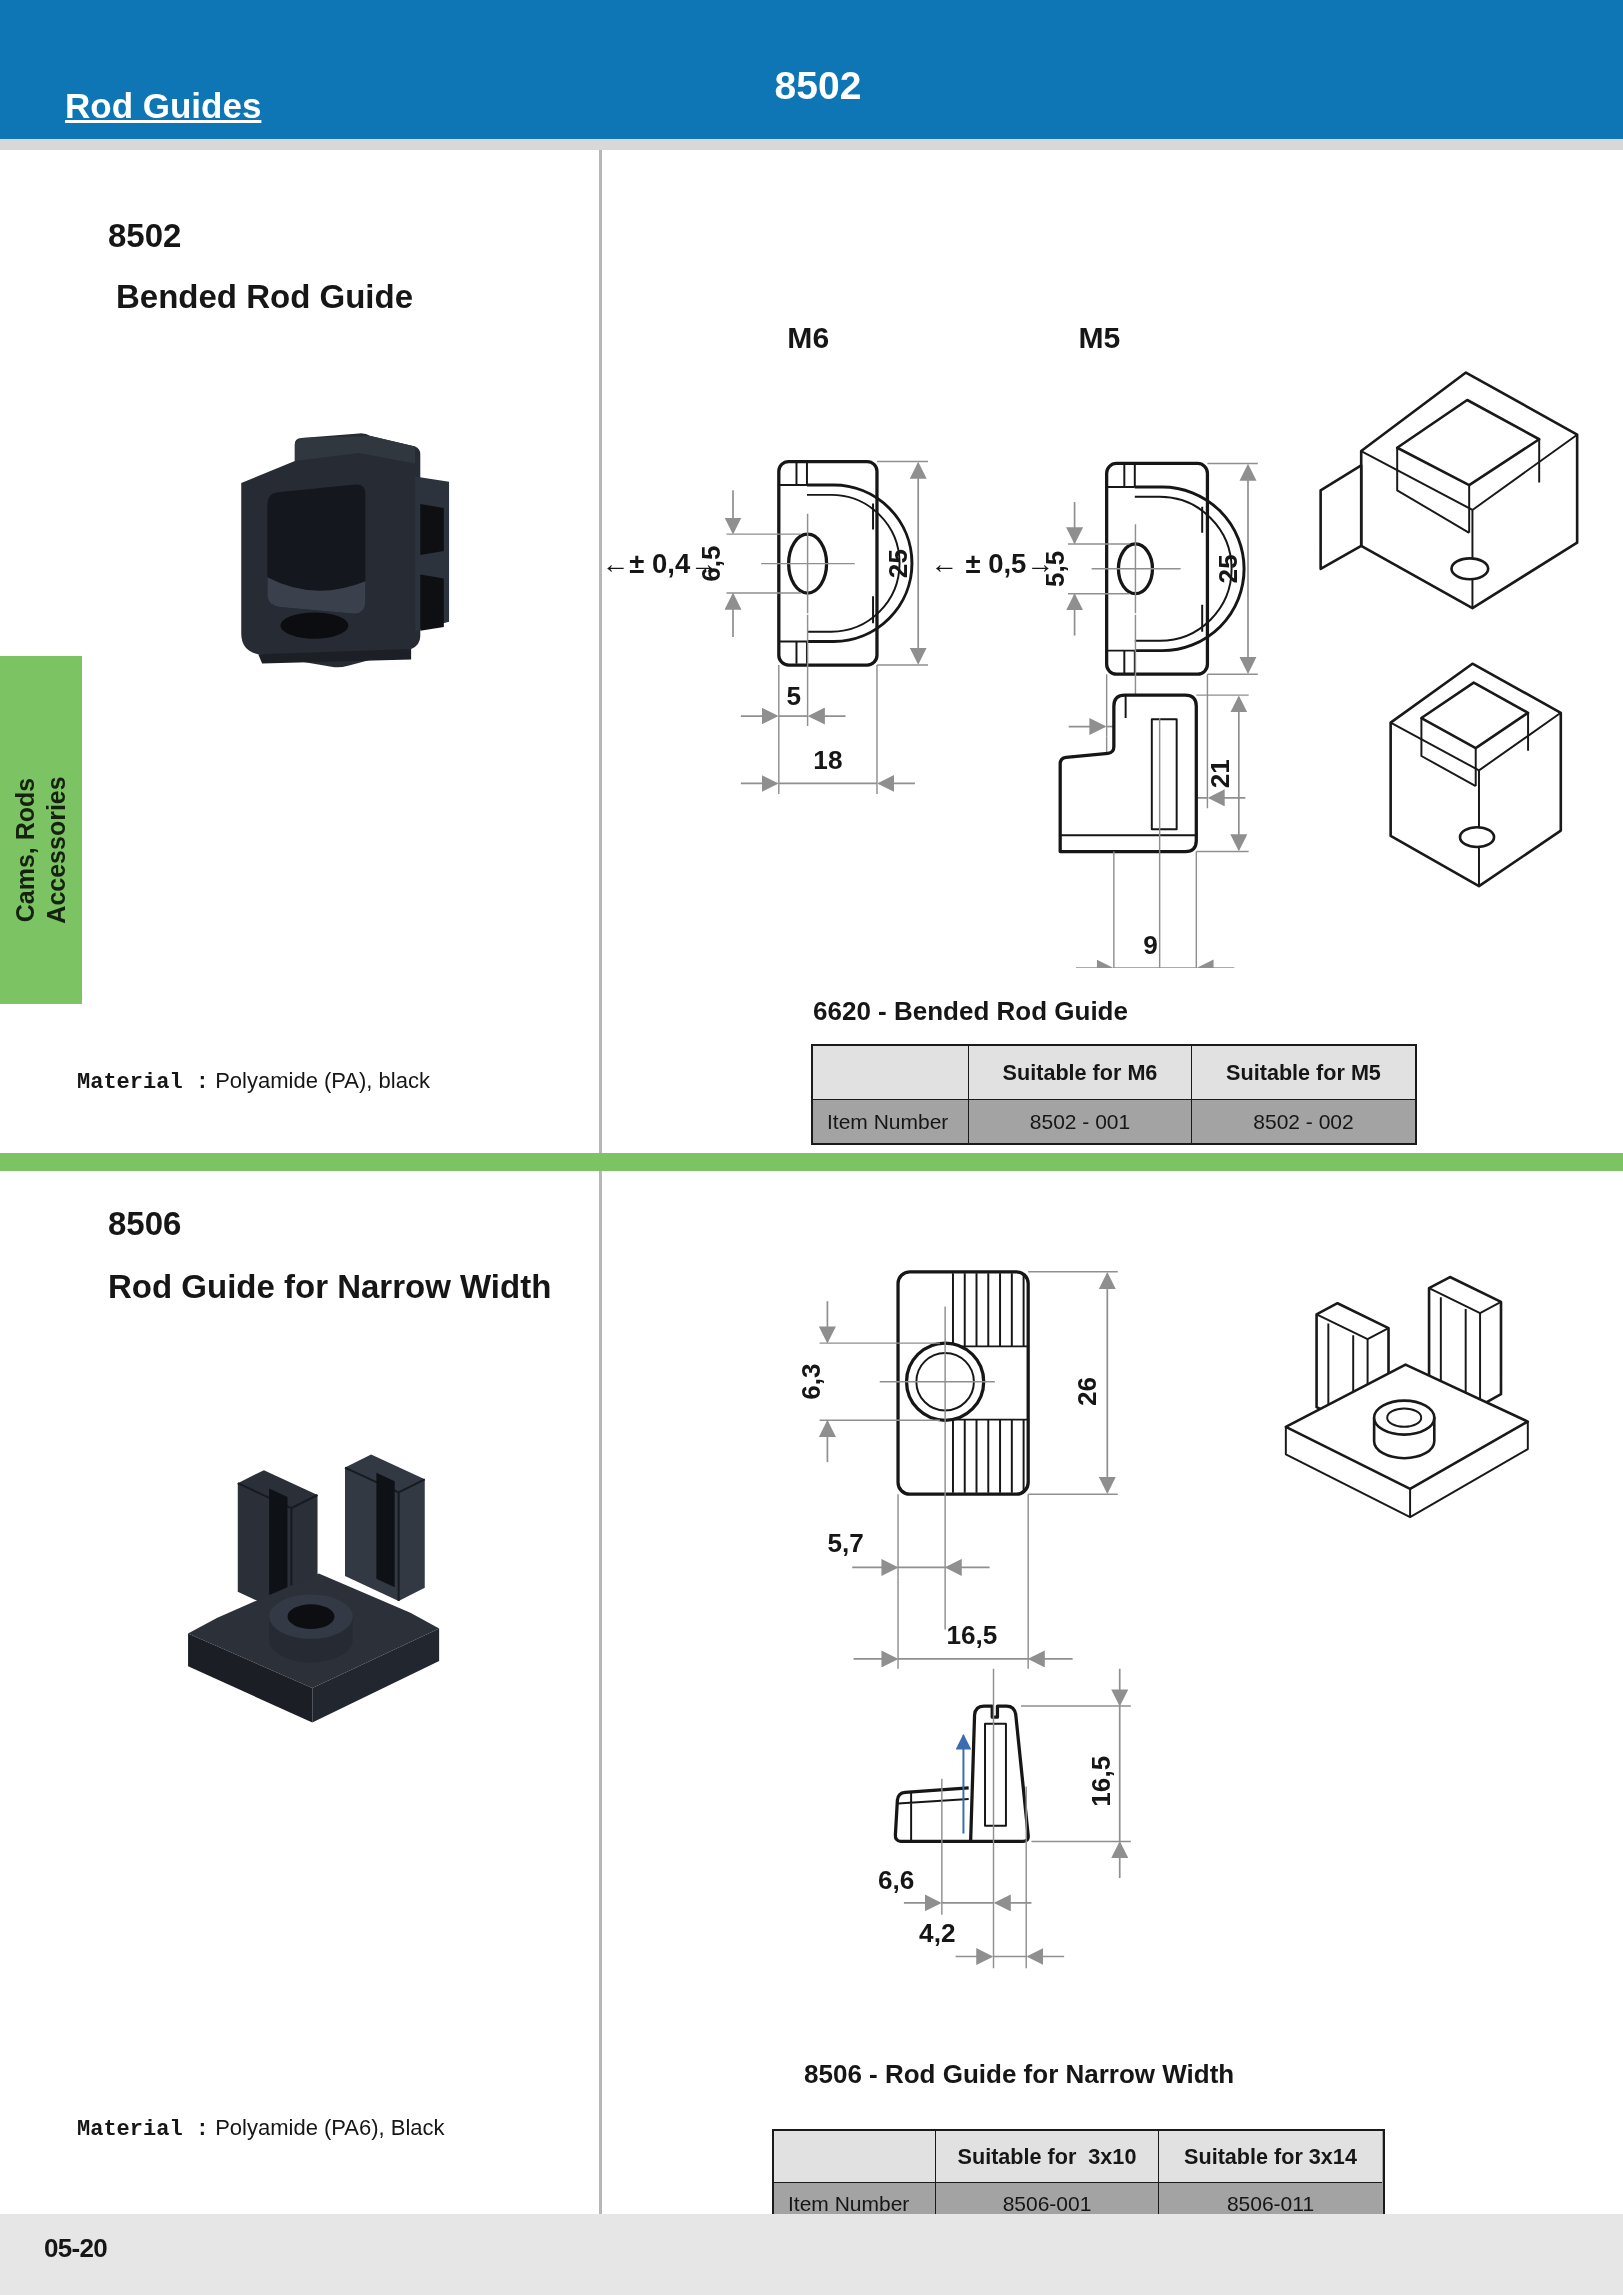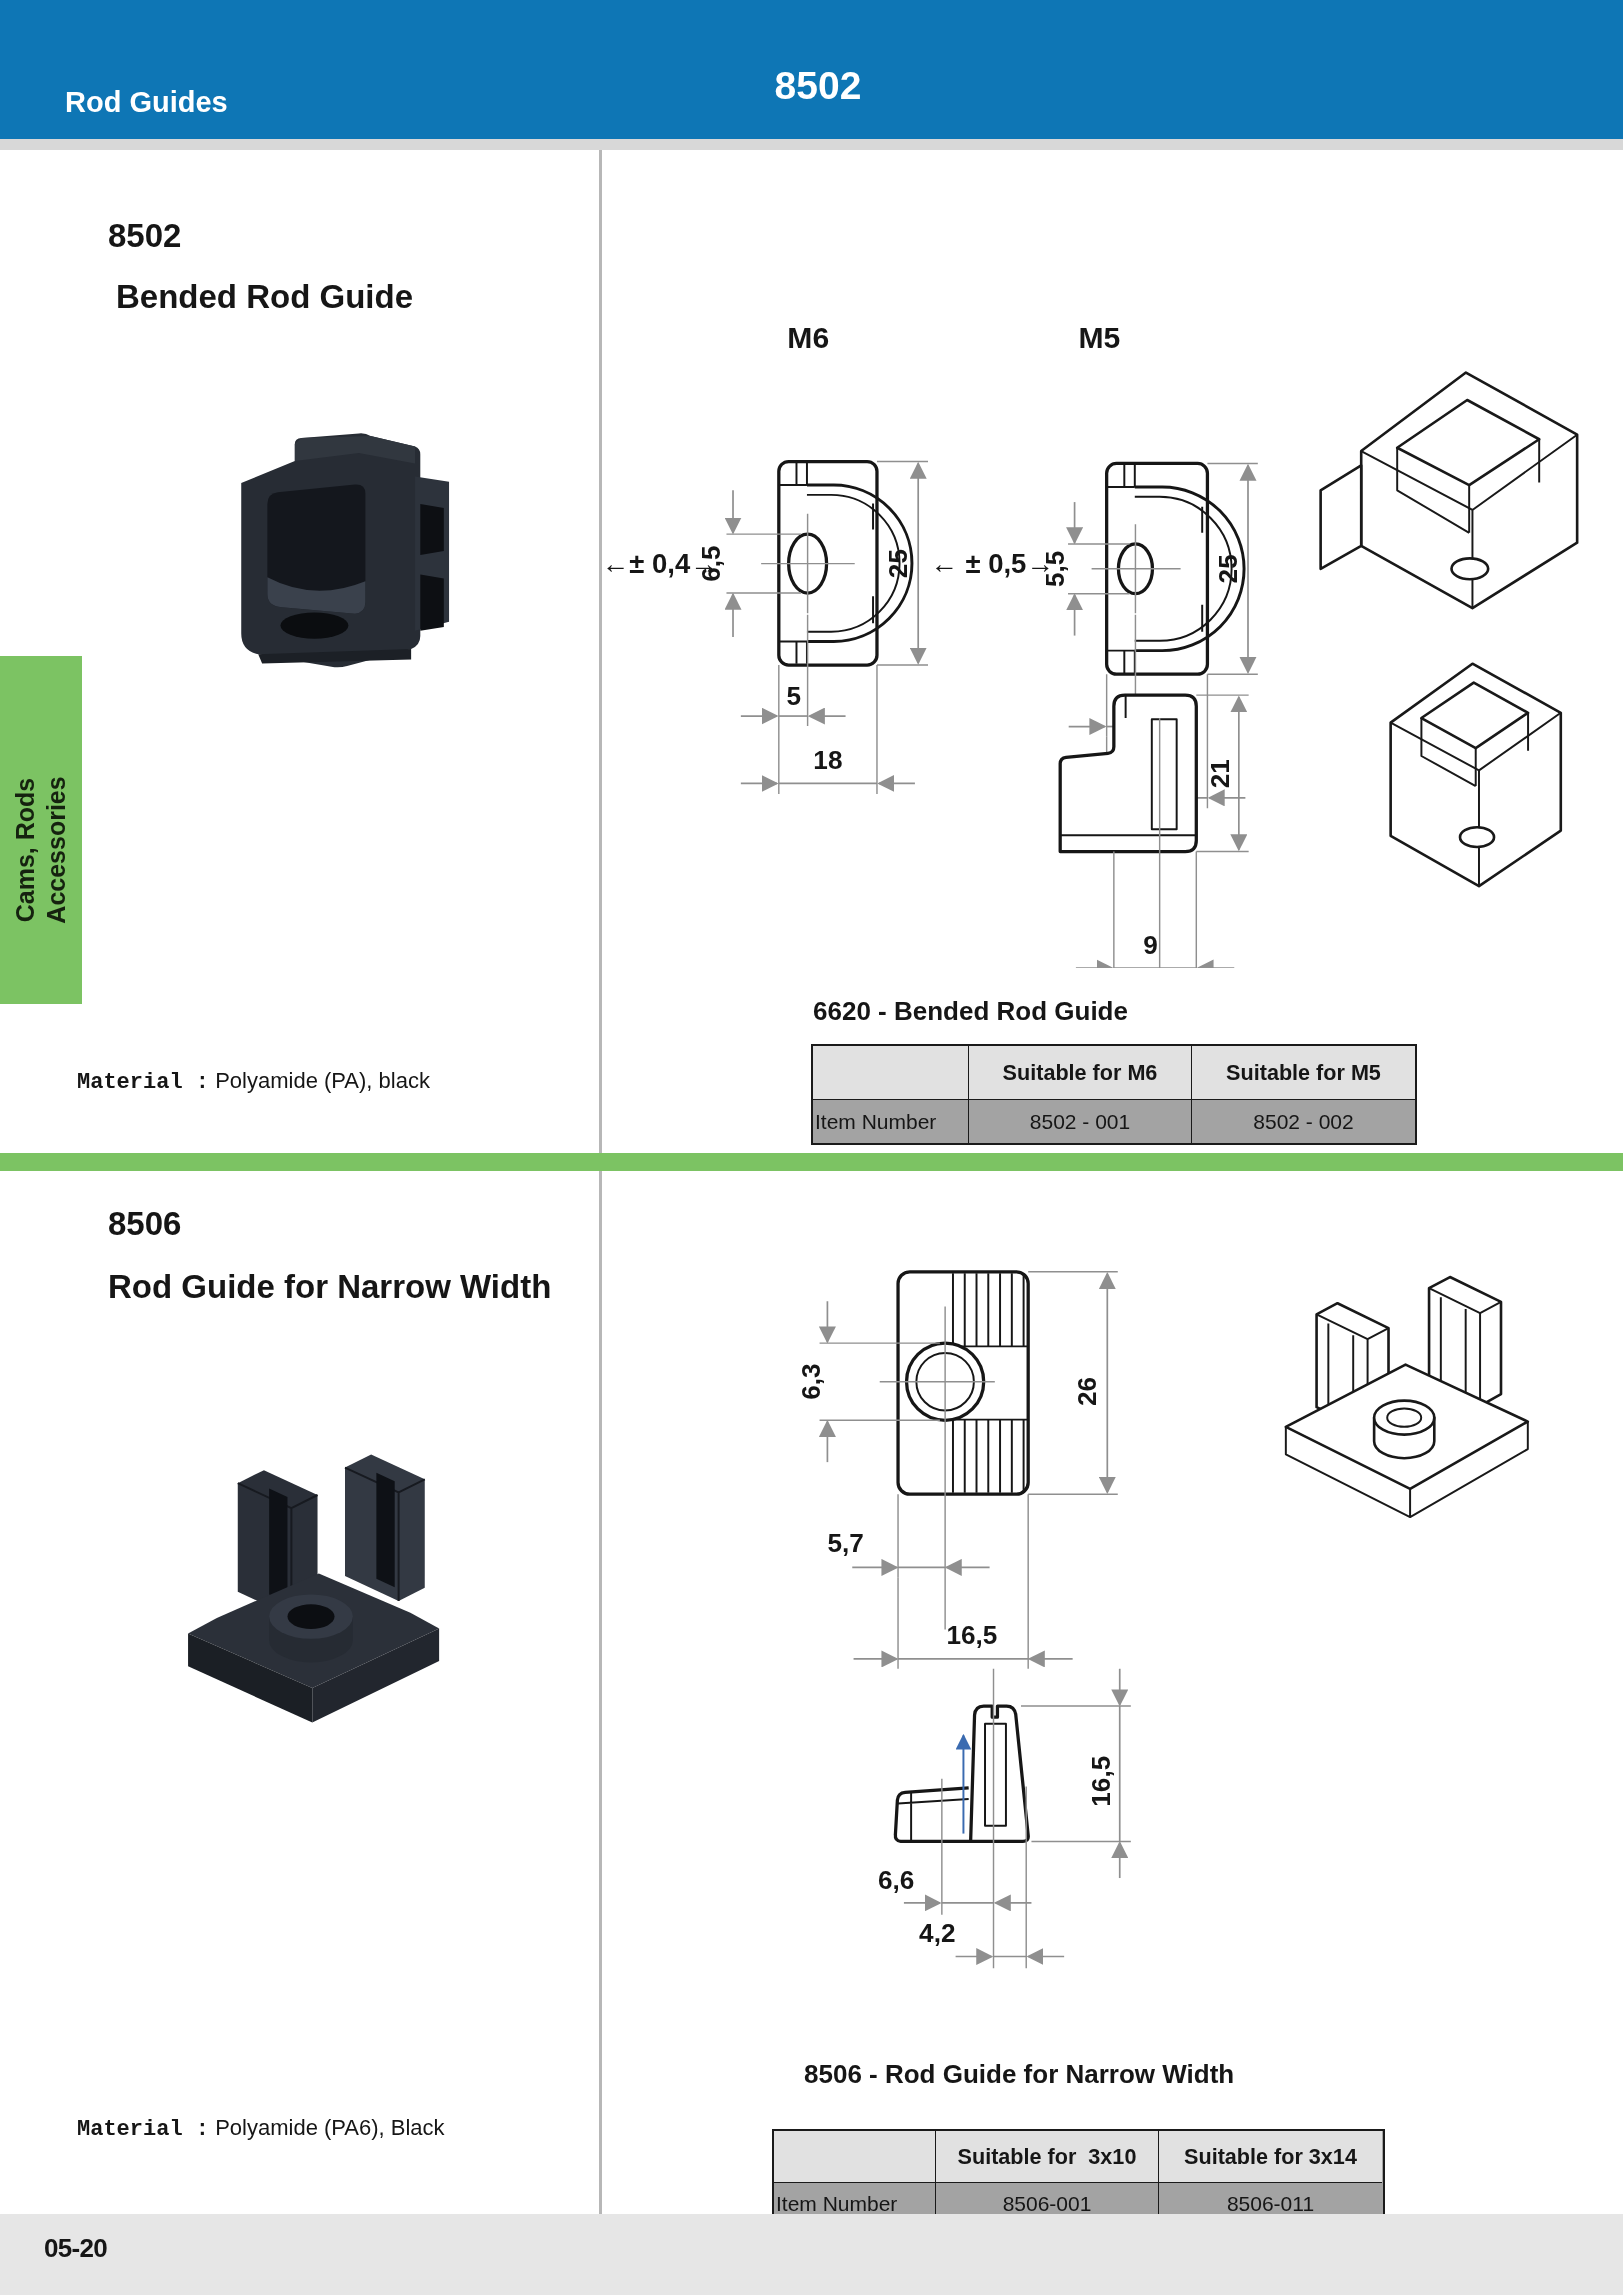--- a/index.html
+++ b/index.html
@@ -3,21 +3,21 @@
 <meta charset="utf-8">
 <style>
   html,body{margin:0;padding:0;background:#fff;}
   #page{position:relative;width:1623px;height:2295px;background:#ffffff;overflow:hidden;
         font-family:"Liberation Sans",sans-serif;color:#161616;}
   .abs{position:absolute;}
 
   
   #header{left:0;top:0;width:1623px;height:139px;background:#0e76b5;}
   #header-strip{left:0;top:139px;width:1623px;height:10.5px;background:#d8d8d8;}
-  #section-title{left:65px;top:86px;font-size:29px;font-weight:bold;color:#fff;}
+  #section-title{left:65px;top:86px;font-size:35px;font-weight:bold;color:#fff;text-decoration:underline;}
   #page-code{left:746px;top:64px;width:144px;text-align:center;font-size:39px;font-weight:bold;color:#fff;}
   #brand{left:1139px;top:55px;width:380px;text-align:right;font-size:63px;font-weight:bold;color:#fff;letter-spacing:-1.3px;}
 
   
   #vdivider{left:599px;top:150px;width:3.3px;height:2065px;background:#b7b7b7;}
   
   #green-divider{left:0;top:1153px;width:1623px;height:18.3px;background:#7cc363;}
   
   #footer{left:0;top:2214px;width:1623px;height:81px;background:#e6e6e6;}
   #page-number{left:44px;top:2233px;font-size:26px;font-weight:bold;letter-spacing:-0.7px;}
@@ -44,21 +44,21 @@
   #t1-title{left:813px;top:996px;}
   #t2-title{left:804px;top:2059px;}
   .itable{border:2px solid #1a1a1a;background:#a3a3a3;display:grid;}
   #t1{left:811px;top:1044px;width:602px;grid-template-columns:156px 223px 223px;grid-template-rows:54px 43px;}
   #t2{left:772px;top:2102px;width:609px;grid-template-columns:162px 223px 223px;grid-template-rows:52px 41px;margin-top:27px;}
   .itable .cell{border-right:1.3px solid #1a1a1a;border-bottom:1.3px solid #1a1a1a;
      display:flex;align-items:center;justify-content:center;font-size:21px;white-space:pre;}
   .itable .cell:nth-child(3n){border-right:none;}
   .itable .cell:nth-child(n+4){border-bottom:none;}
   .itable .hd{background:#e1e1e1;font-weight:bold;font-size:21.6px;}
-  .itable .rowlabel{justify-content:flex-start;padding-left:2px;}
+  .itable .rowlabel{justify-content:flex-start;padding-left:14px;}
 
   
   .o{fill:#ffffff;stroke:#161616;stroke-width:5;stroke-linejoin:round;}
   .o2{fill:none;stroke:#161616;stroke-width:4.5;stroke-linejoin:round;}
   .i{fill:none;stroke:#161616;stroke-width:3;stroke-linejoin:round;}
   .iso{fill:#ffffff;stroke:#191919;stroke-width:4;stroke-linejoin:round;}
   .isoL{fill:none;stroke:#191919;stroke-width:3;stroke-linejoin:round;}
   .ext{fill:none;stroke:#8f8f8f;stroke-width:2.2;}
   .dim{fill:none;stroke:#8f8f8f;stroke-width:2.6;}
   .blu{fill:none;stroke:#3b6bb0;stroke-width:3;}

